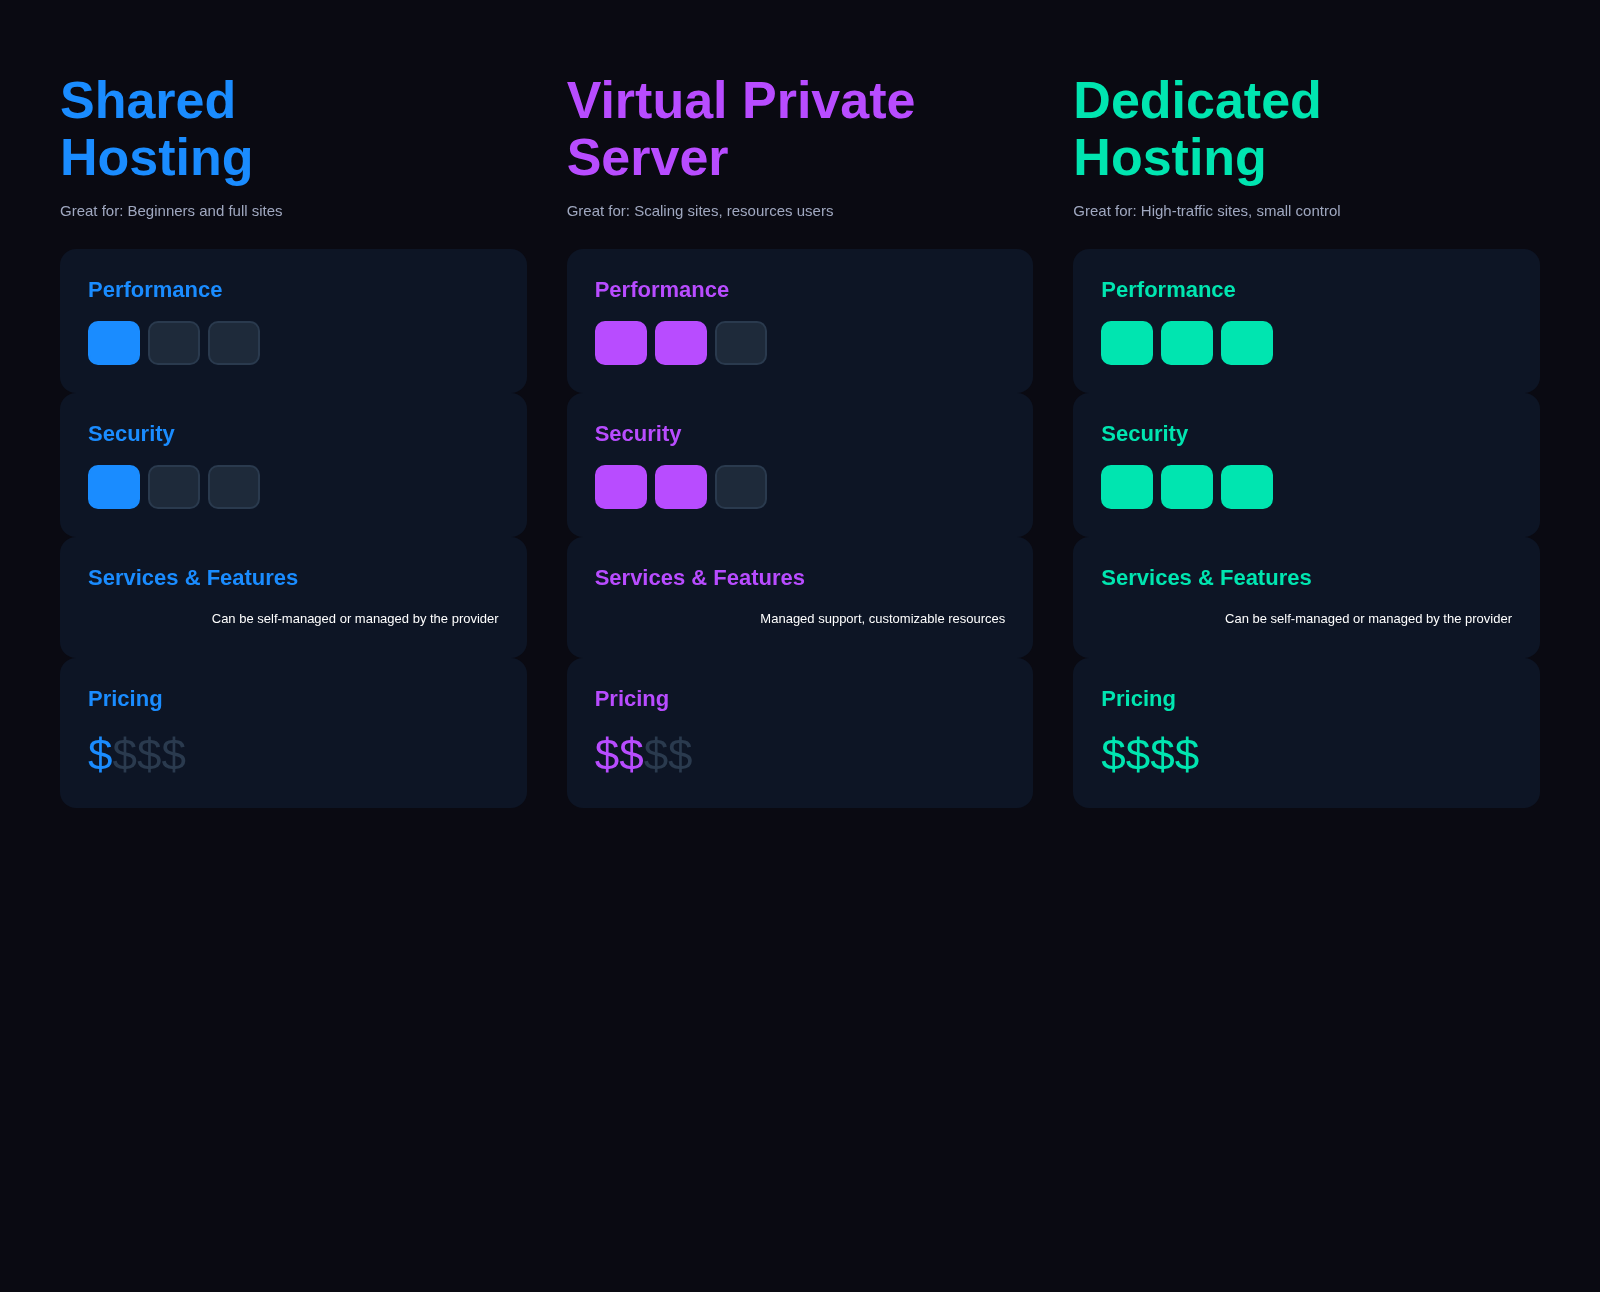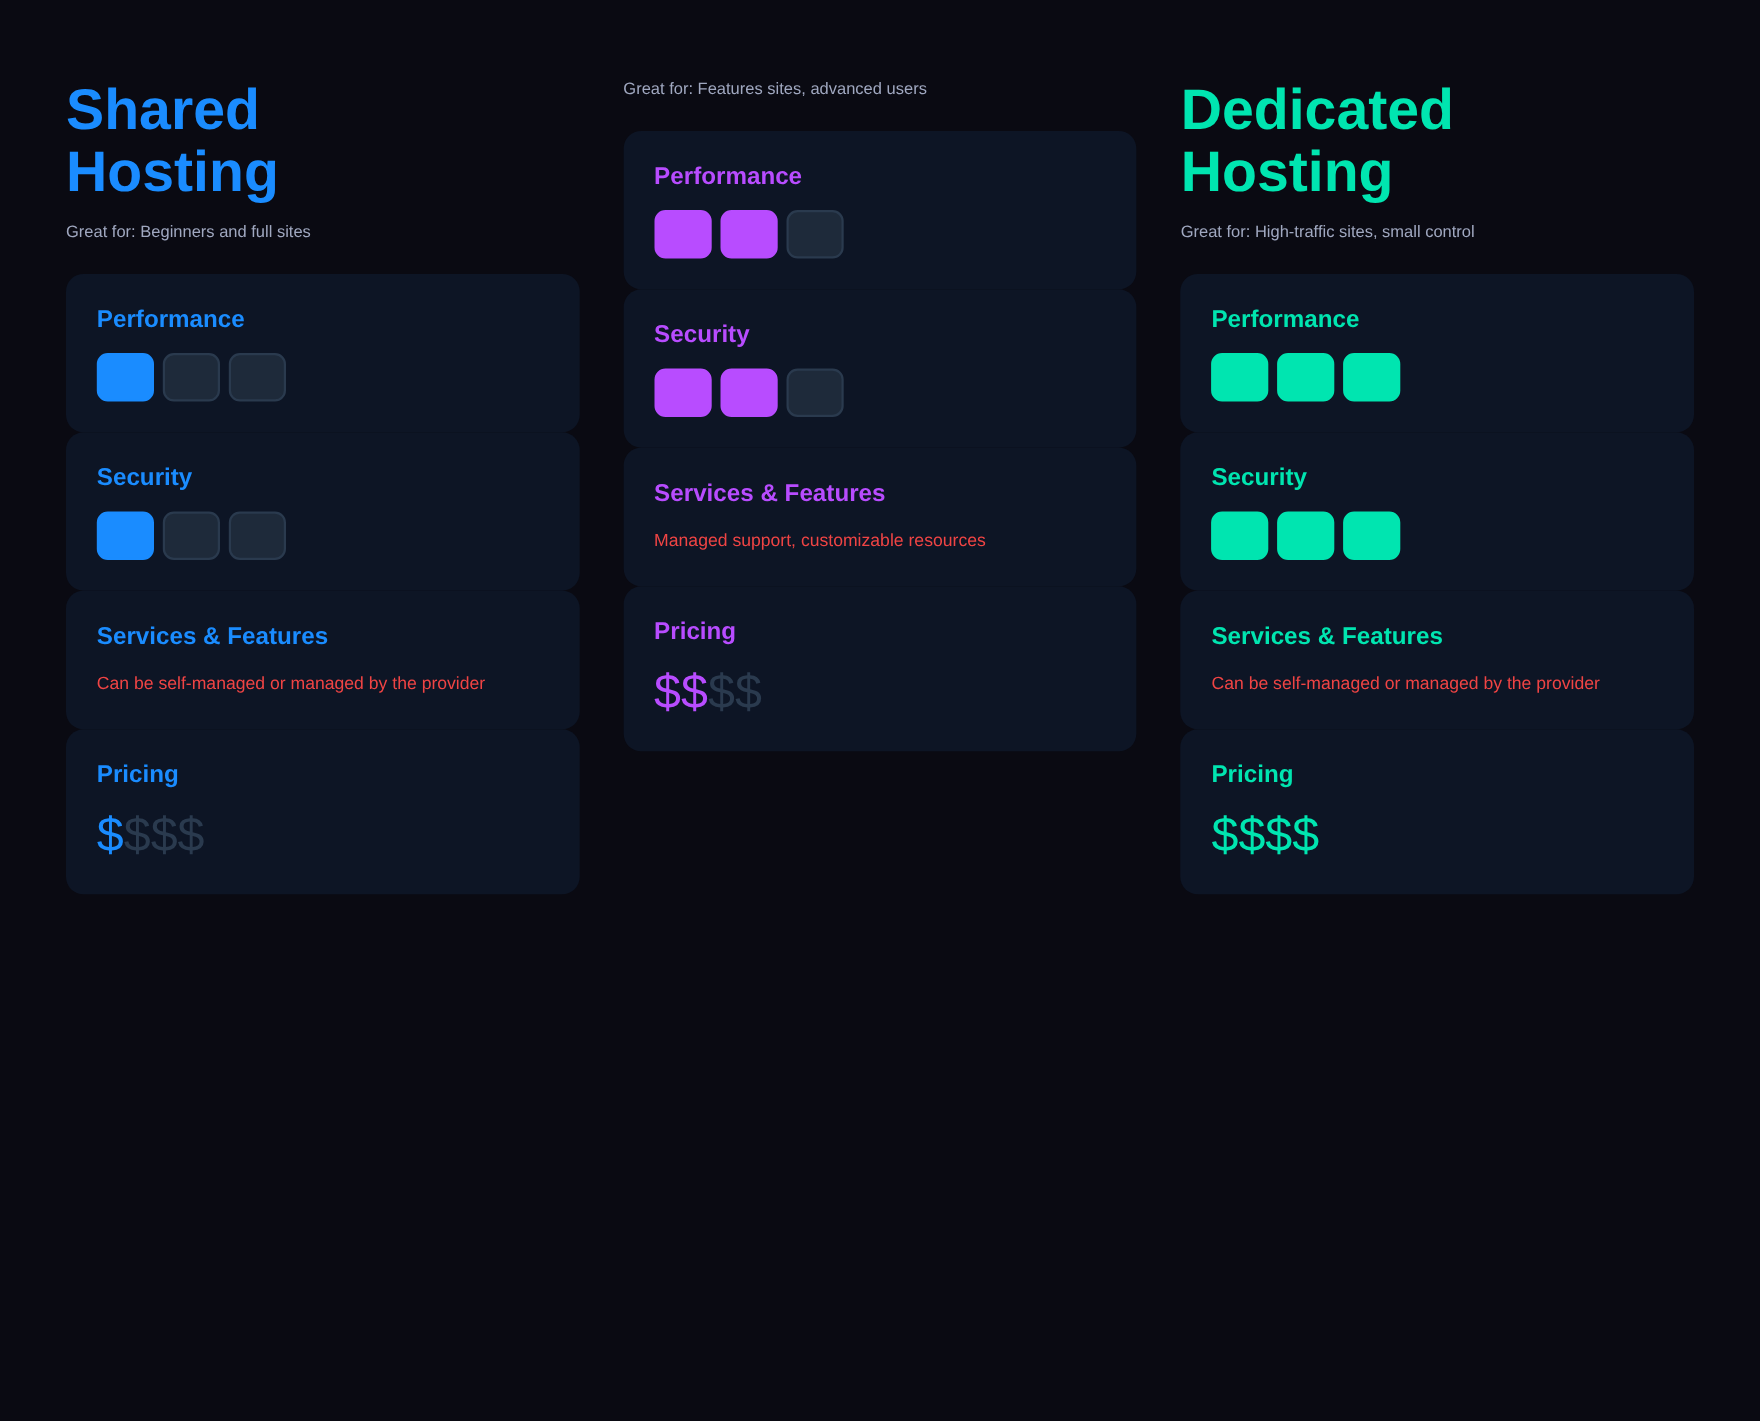--- a/index.html
+++ b/index.html
@@ -73,23 +73,24 @@
       height: 44px;
       border-radius: 10px;
     }
 
     .bar-block.active-blue { background-color: #1a8cff; border: 2px solid #1a8cff; }
     .bar-block.active-purple { background-color: #b84cff; border: 2px solid #b84cff; }
     .bar-block.active-teal { background-color: #00e5b0; border: 2px solid #00e5b0; }
     .bar-block.inactive { background-color: #1e2a3a; border: 2px solid #2a3a4e; }
 
     .card-text {
-      font-size: 16px;
-      color: #ef4444;
+      font-size: 13px;
+      color: #ffffff;
       line-height: 1.6;
+      text-align: right;
     }
 
     .pricing-display {
       font-size: 44px;
       font-weight: 400;
       margin-top: 4px;
     }
 
     .pricing-display .active-dollar { color: #1a8cff; }
     .pricing-display .active-dollar.purple { color: #b84cff; }
@@ -131,21 +132,22 @@
           <div class="card-text">Can be self-managed or managed by the provider</div>
         </div>
         <div class="card">
           <div class="card-label blue">Pricing</div>
           <div class="pricing-display"><span class="dollar-sign active-dollar blue">$</span><span class="dollar-sign inactive-dollar">$</span><span class="dollar-sign inactive-dollar">$</span><span class="dollar-sign inactive-dollar">$</span></div>
         </div>
       </div>
     </div>
     <div>
       <div class="column-header">
-        <div class="column-subtitle">Great for: Features sites, advanced users</div>
+        <div class="column-title purple">Virtual Private<br>Server</div>
+        <div class="column-subtitle">Great for: Scaling sites, resources users</div>
       </div>
       <div class="cards-stack">
         <div class="card">
           <div class="card-label purple">Performance</div>
           <div class="bar-container">
             <div class="bar-block active-purple"></div>
             <div class="bar-block active-purple"></div>
             <div class="bar-block inactive"></div>
           </div>
         </div>

